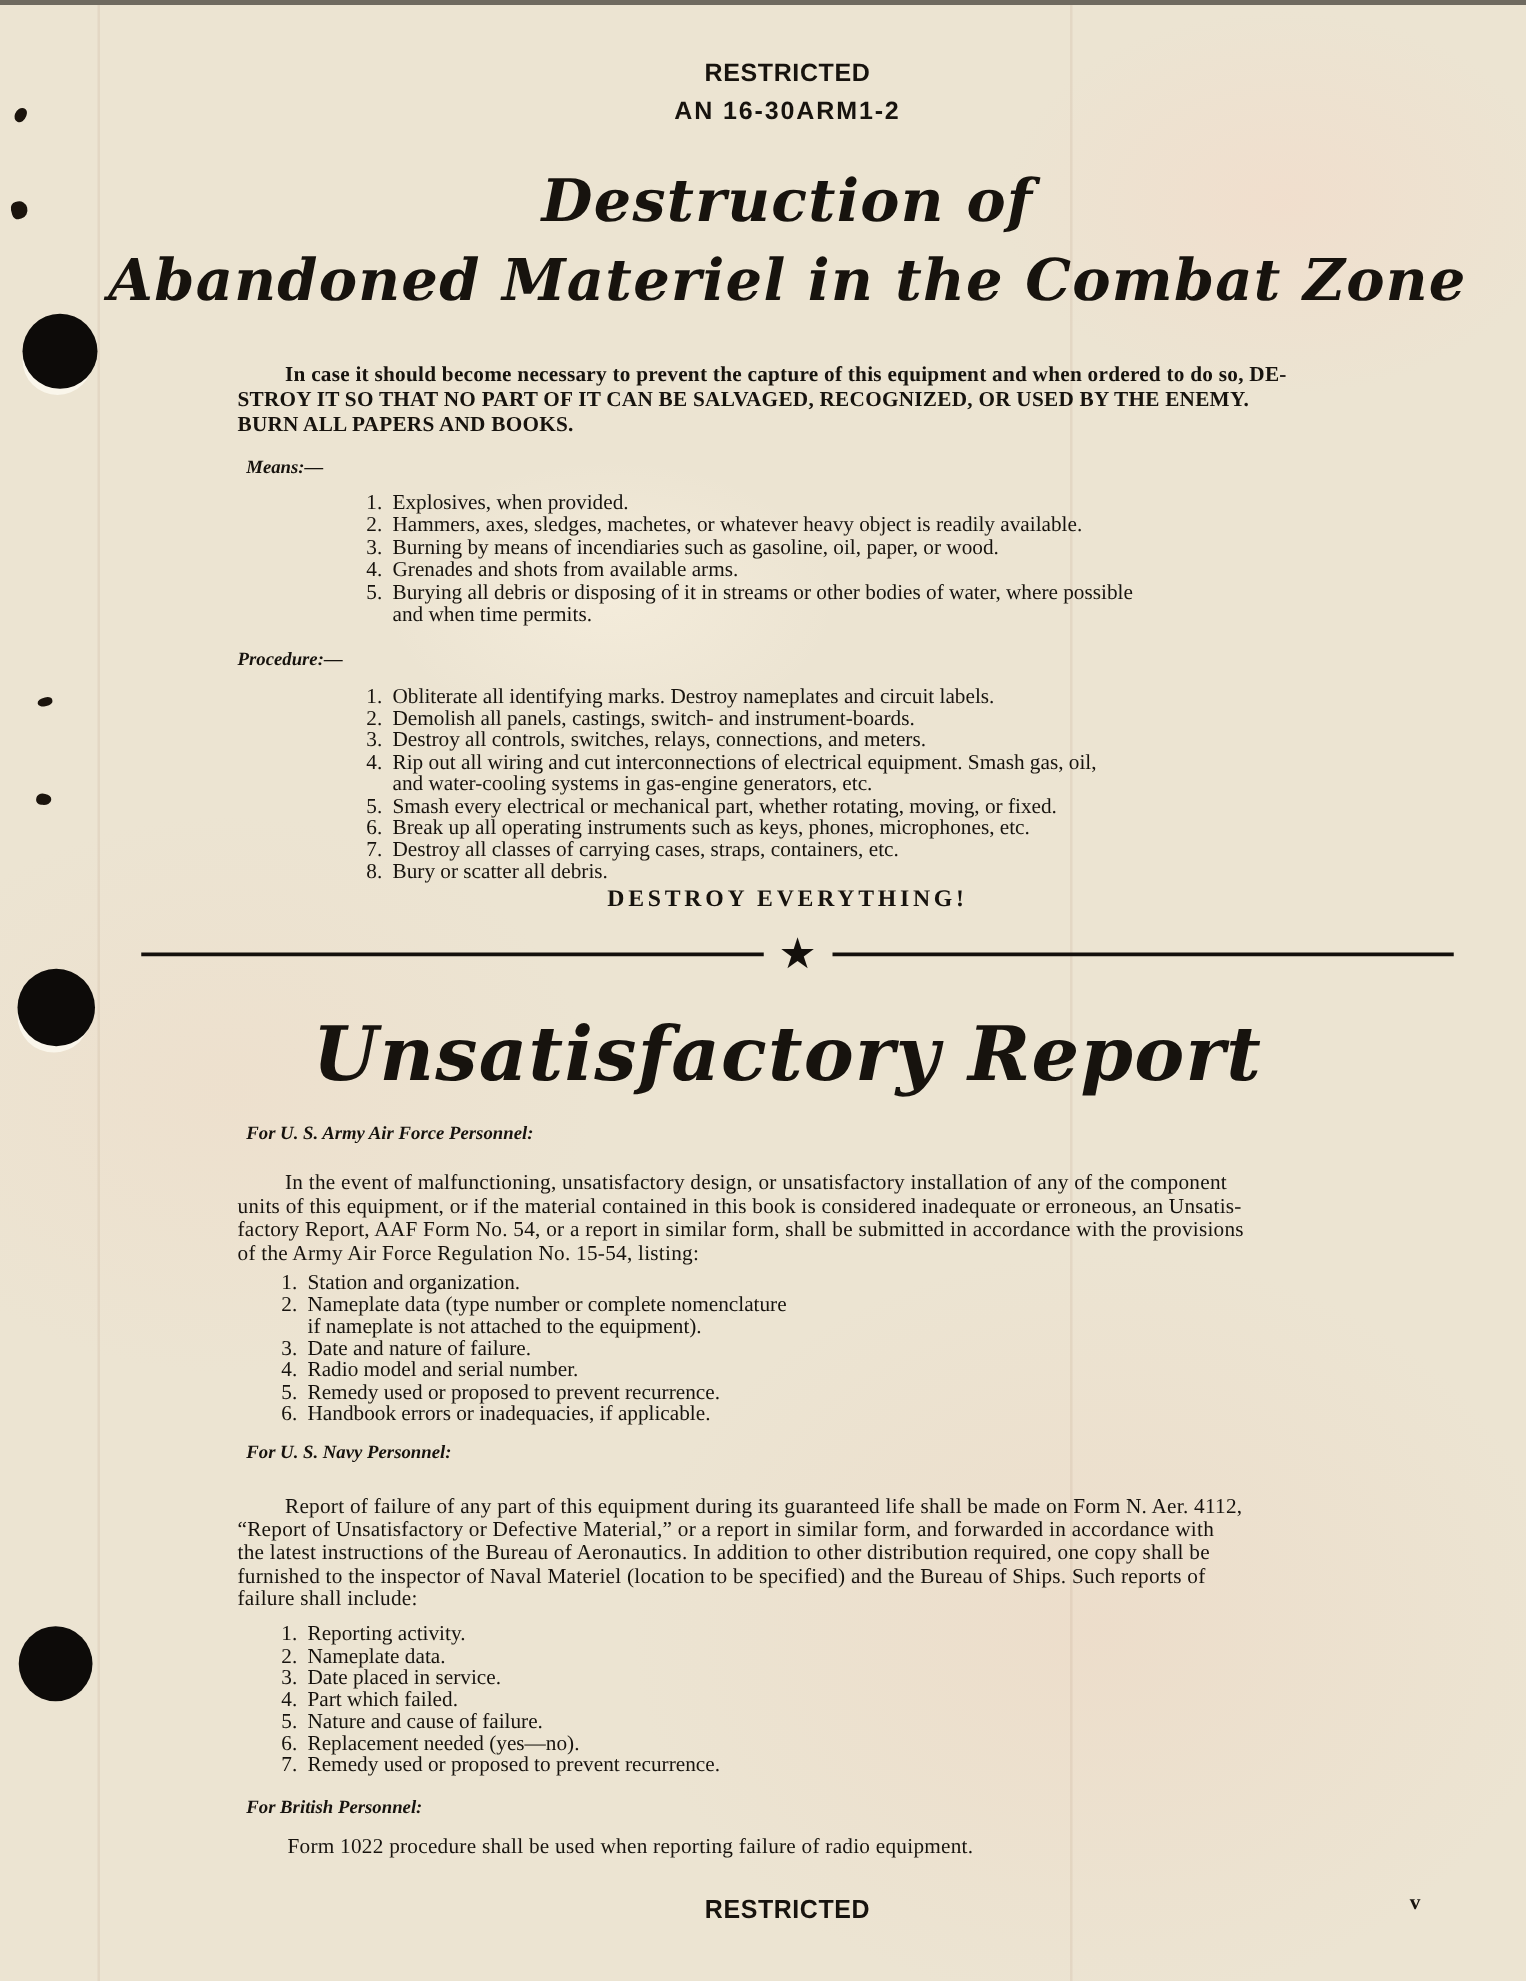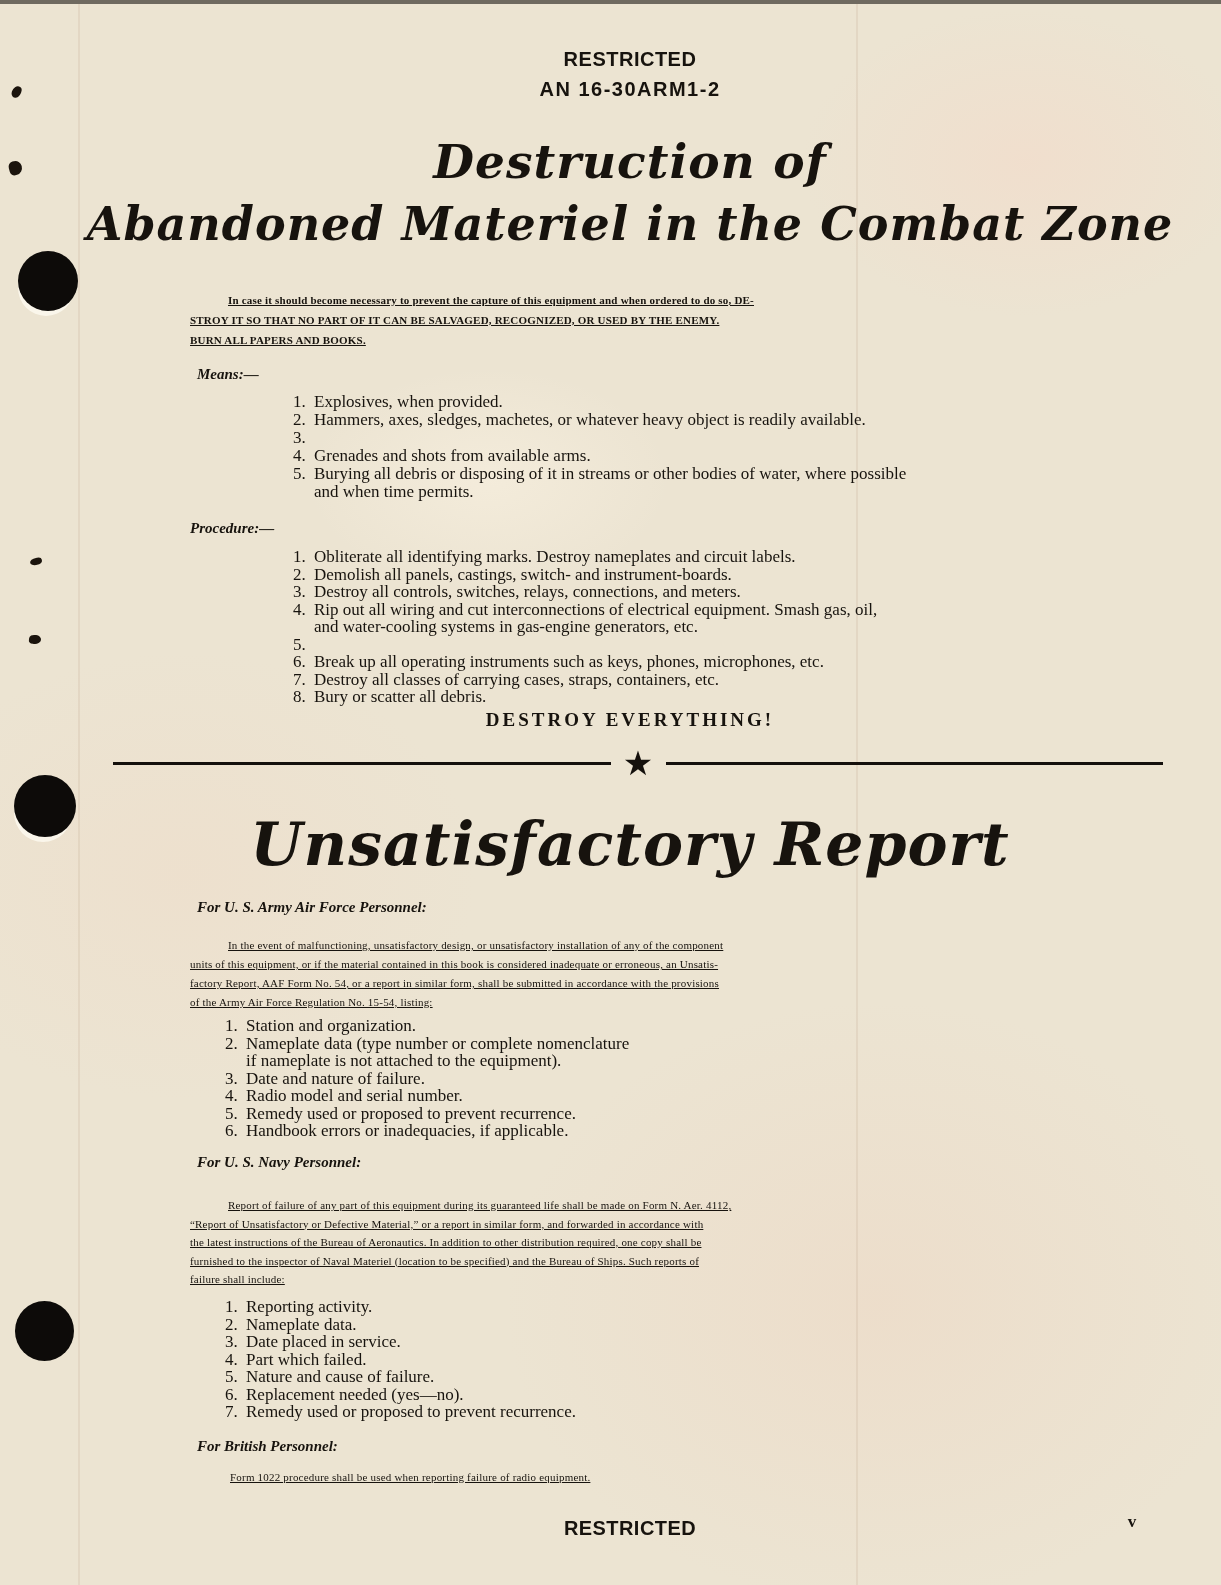--- a/index.html
+++ b/index.html
@@ -17,22 +17,22 @@
     font-family:"Liberation Serif", serif;
     color:#17130e;
   }
   .centered{position:absolute;left:39px;width:1182px;text-align:center;margin:0;}
   .sans{font-family:"Liberation Sans", sans-serif;font-weight:bold;}
   .top-restricted{top:44px;font-size:20px;letter-spacing:0.5px;}
   .doc-number{top:74px;font-size:20px;letter-spacing:1.5px;}
   .script{font-family:"DejaVu Serif", serif;font-style:italic;font-weight:bold;letter-spacing:1px;}
   .title1{top:130px;font-size:47px;line-height:56px;}
   .title2{top:192px;font-size:46px;line-height:56px;}
-  .para{position:absolute;left:190px;width:898px;font-size:11px;line-height:18.5px;
-        white-space:pre-line;text-indent:38px;margin:0;letter-spacing:0.2px;text-decoration:underline;}
+  .para{position:absolute;left:190px;width:898px;font-size:17px;line-height:18.5px;
+        white-space:pre-line;text-indent:38px;margin:0;letter-spacing:0.2px;}
   .intro{top:286px;font-weight:bold;line-height:20px;}
   .side-heading{position:absolute;left:197px;font-style:italic;font-weight:bold;font-size:15px;margin:0;}
   .means-heading{top:362px;}
   .procedure-heading{top:516px;left:190px;}
   .list{position:absolute;font-size:17px;line-height:18px;}
   .li{display:flex;}
   .num{flex:none;width:21px;}
   .txt{white-space:pre-line;}
   .means-list{left:293px;top:389px;width:745px;}
   .procedure-list{left:293px;top:544px;width:760px;line-height:17.5px;}
@@ -100,20 +100,21 @@
         <span class="txt">Explosives, when provided.</span>
       </div>
 
       <div class="li">
         <span class="num">2.</span>
         <span class="txt">Hammers, axes, sledges, machetes, or whatever heavy object is readily available.</span>
       </div>
 
       <div class="li">
         <span class="num">3.</span>
+        <span class="txt">Burning by means of incendiaries such as gasoline, oil, paper, or wood.</span>
       </div>
 
       <div class="li">
         <span class="num">4.</span>
         <span class="txt">Grenades and shots from available arms.</span>
       </div>
 
       <div class="li">
         <span class="num">5.</span>
         <span class="txt">Burying all debris or disposing of it in streams or other bodies of water, where possible
@@ -141,20 +142,21 @@
       </div>
 
       <div class="li">
         <span class="num">4.</span>
         <span class="txt">Rip out all wiring and cut interconnections of electrical equipment.  Smash gas, oil,
 and water-cooling systems in gas-engine generators, etc.</span>
       </div>
 
       <div class="li">
         <span class="num">5.</span>
+        <span class="txt">Smash every electrical or mechanical part, whether rotating, moving, or fixed.</span>
       </div>
 
       <div class="li">
         <span class="num">6.</span>
         <span class="txt">Break up all operating instruments such as keys, phones, microphones, etc.</span>
       </div>
 
       <div class="li">
         <span class="num">7.</span>
         <span class="txt">Destroy all classes of carrying cases, straps, containers, etc.</span>

